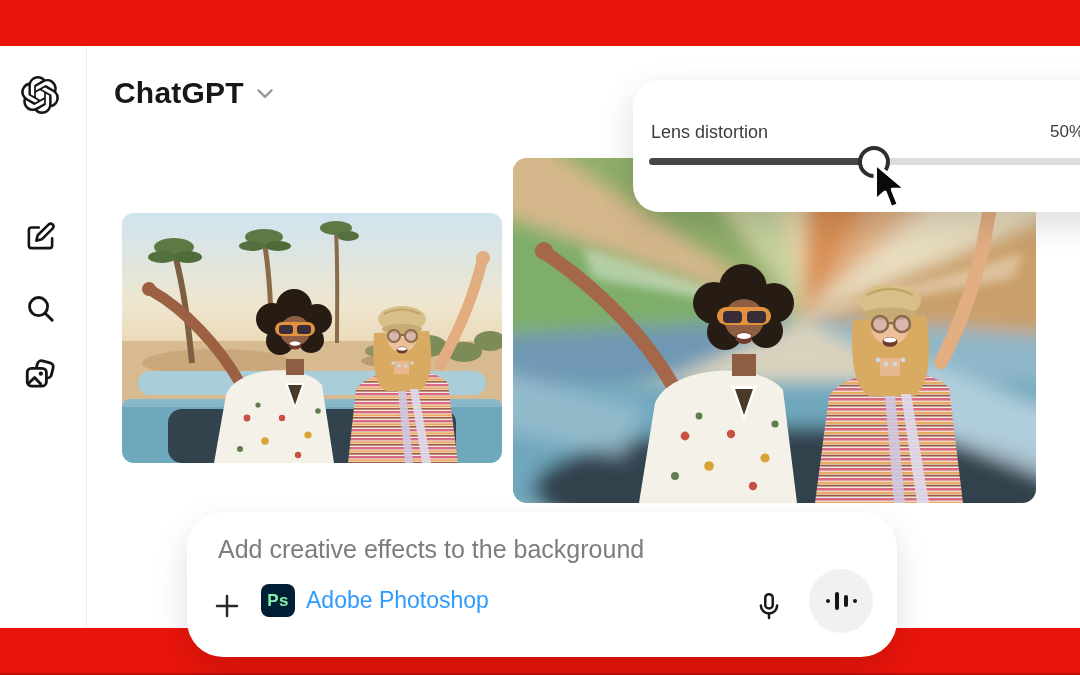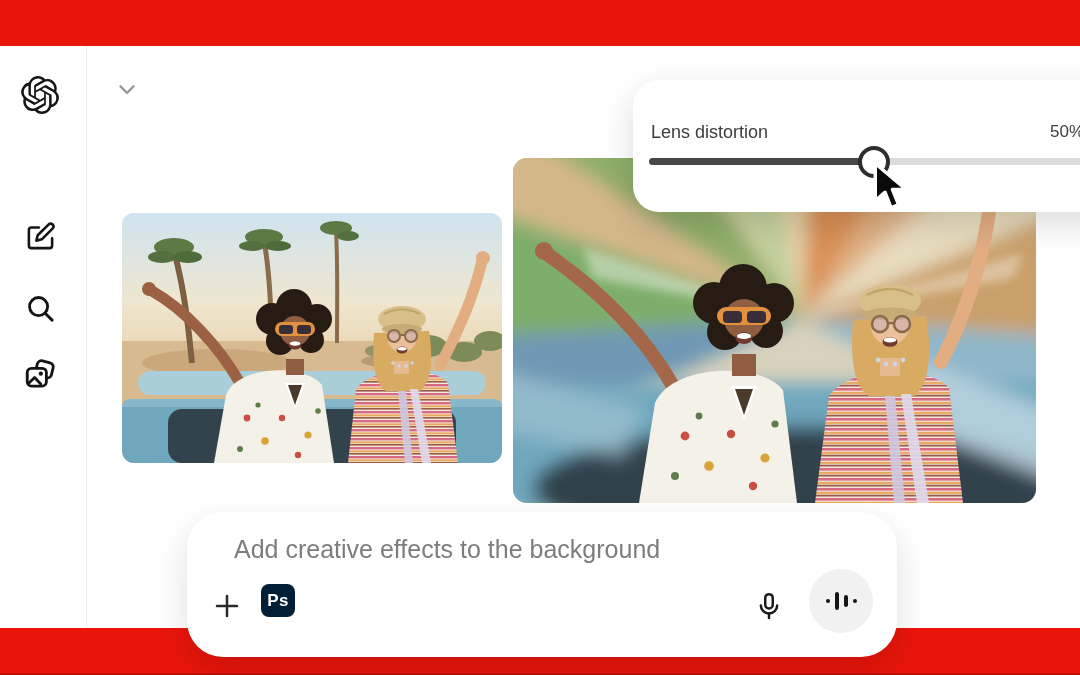--- a/index.html
+++ b/index.html
@@ -40,26 +40,26 @@
   .lens-handle{position:absolute;left:209px;top:-12px;width:24px;height:24px;border-radius:50%;
                background:#fff;border:4px solid #2e2e2e;box-sizing:content-box;cursor:grab;}
 
   
   .cursor{position:absolute;left:869px;top:160px;z-index:7;pointer-events:none;}
 
   
   .composer{position:absolute;left:187px;top:512px;width:710px;height:145px;background:#fff;
             border-radius:36px;box-shadow:0 14px 34px rgba(0,0,0,.13);z-index:6;}
   .composer-placeholder{position:absolute;left:31px;top:23px;font-size:25px;color:#7d7d7d;cursor:text;
-                        width:620px;white-space:nowrap;margin-left:16px;}
+                        width:620px;white-space:nowrap;}
   .plus-btn{position:absolute;left:18px;top:72px;width:44px;height:44px;border:none;background:transparent;
             display:flex;align-items:center;justify-content:center;cursor:pointer;padding:0;}
   .app-chip{position:absolute;left:74px;top:72px;display:flex;align-items:center;gap:11px;border:none;
             background:transparent;padding:0;cursor:pointer;}
-  .ps-badge{width:34px;height:33px;border-radius:8px;background:#001E36;color:#ffffff;font-weight:700;
+  .ps-badge{width:34px;height:33px;border-radius:8px;background:#001E36;color:#86efac;font-weight:700;
             font-size:17px;display:flex;align-items:center;justify-content:center;letter-spacing:.3px;}
   .app-name{font-size:23px;color:#2E9BFF;}
   .mic-btn{position:absolute;left:560px;top:72px;width:44px;height:44px;border:none;background:transparent;
            display:flex;align-items:center;justify-content:center;cursor:pointer;padding:0;}
   .voice-btn{position:absolute;left:622px;top:57px;width:64px;height:64px;border-radius:50%;background:#f1f1f2;
              border:none;display:flex;align-items:center;justify-content:center;gap:5px;cursor:pointer;}
   .voice-btn .dot{width:4px;height:4px;border-radius:2px;background:#161616;}
   .voice-btn .b1{width:4px;height:18px;border-radius:2px;background:#161616;}
   .voice-btn .b2{width:4px;height:12px;border-radius:2px;background:#161616;}
 </style>
@@ -92,20 +92,21 @@
       <svg width="34" height="34" viewBox="0 0 24 24" fill="none" stroke="#141414" stroke-width="2" stroke-linecap="round" stroke-linejoin="round">
         <rect x="9.5" y="3.2" width="11.5" height="11" rx="3" transform="rotate(14 15 8)"></rect>
         <rect x="3" y="8" width="13.5" height="12.5" rx="3" fill="#ffffff"></rect>
         <circle cx="12.6" cy="11.8" r="1.5" fill="#141414" stroke="none"></circle>
         <path d="M4 18.6l4.2-4.1 4.3 4.6"></path>
       </svg>
     </button>
   </nav>
 
   <button class="model-switcher">
+    <span class="model-title">ChatGPT</span>
     <svg width="26" height="26" viewBox="0 0 24 24" fill="none" stroke="#9a9a9a" stroke-width="2.2" stroke-linecap="round" stroke-linejoin="round">
       <path d="M6 9.5l6 6 6-6"></path>
     </svg>
   </button>
 
   <div class="photo photo-original">
     <svg viewBox="0 0 380 250" preserveAspectRatio="none">
       <defs>
         <linearGradient id="sky1" x1="0" y1="0" x2="0" y2="1">
           <stop offset="0" stop-color="#cfe4f0"></stop>
@@ -328,20 +329,21 @@
   <div class="composer">
     <div class="composer-placeholder">Add creative effects to the background</div>
     <button class="plus-btn">
       <svg width="30" height="30" viewBox="0 0 24 24" fill="none" stroke="#2a2a2a" stroke-width="2" stroke-linecap="round">
         <line x1="12" y1="4" x2="12" y2="20"></line>
           <line x1="4" y1="12" x2="20" y2="12"></line>
       </svg>
     </button>
     <button class="app-chip">
       <span class="ps-badge">Ps</span>
+      <span class="app-name">Adobe Photoshop</span>
     </button>
     <button class="mic-btn">
       <svg width="30" height="30" viewBox="0 0 24 24" fill="none" stroke="#1a1a1a" stroke-width="2" stroke-linecap="round" stroke-linejoin="round">
         <rect x="9" y="2.5" width="6" height="11.5" rx="3"></rect>
         <path d="M5.5 11.5a6.5 6.5 0 0 0 13 0"></path>
         <line x1="12" y1="18" x2="12" y2="21.5"></line>
       </svg>
     </button>
     <button class="voice-btn">
       <span class="dot"></span>

